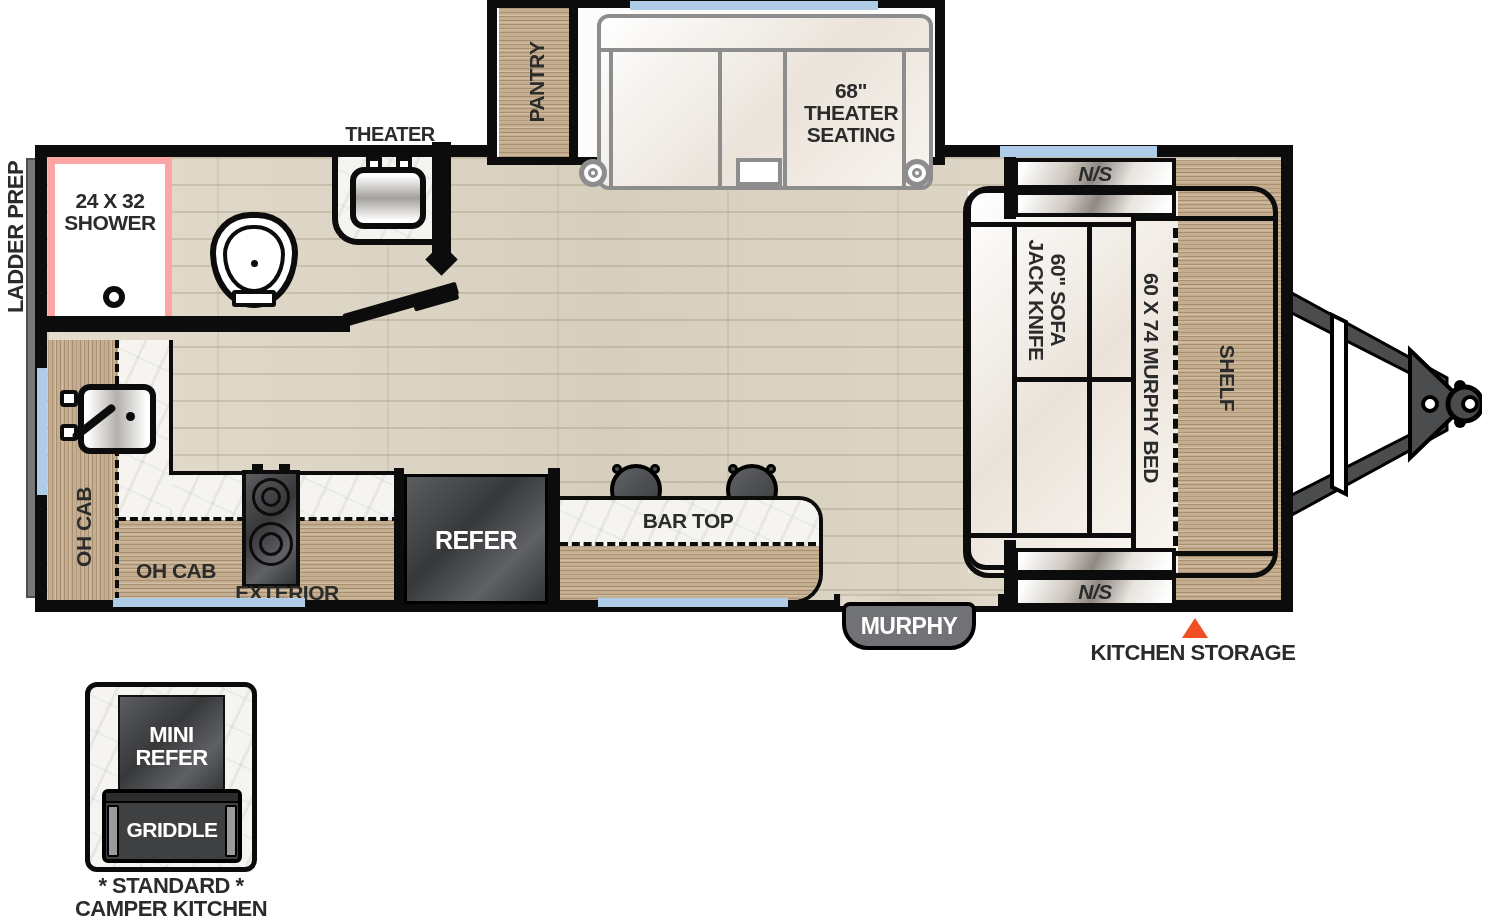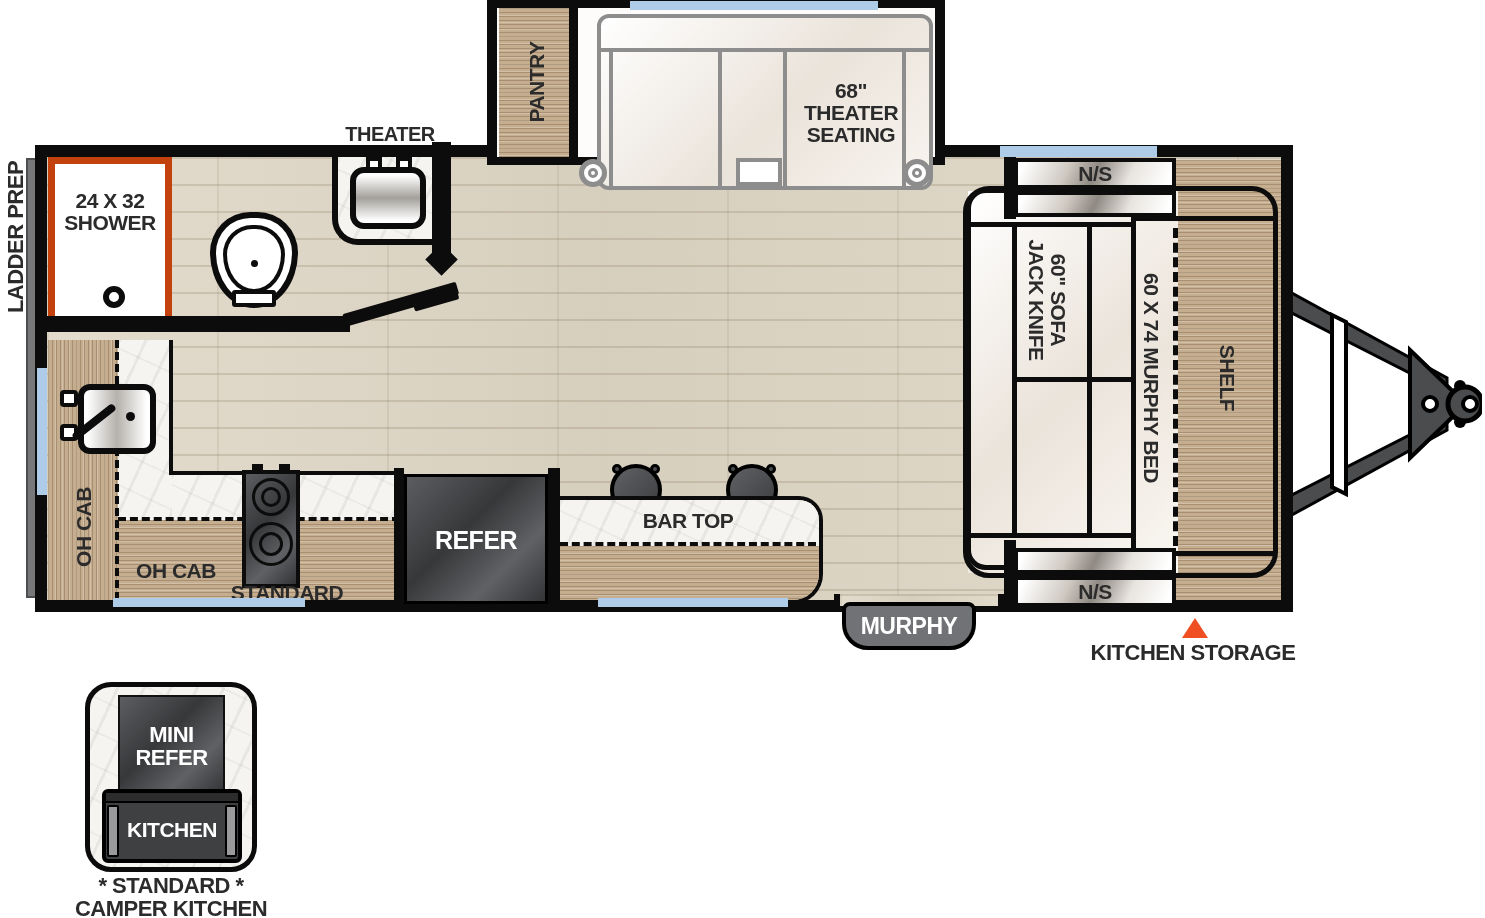--- a/index.html
+++ b/index.html
@@ -39,21 +39,21 @@
   }
   .marble {
     background-color:#f5f4f1;
     background-image:
       repeating-linear-gradient(115deg, rgba(150,150,143,.14) 0 3px, rgba(0,0,0,0) 3px 24px),
       repeating-linear-gradient(25deg, rgba(150,150,143,.10) 0 2px, rgba(0,0,0,0) 2px 31px);
   }
   .dark-app {
     background: linear-gradient(135deg,#5c5d60 0%,#37383a 42%,#606164 72%,#333436 100%);
   }
-  .silver { background: linear-gradient(115deg,#ffffff 4%,#cfc9c2 32%,#8f8983 50%,#e8e4df 72%,#ffffff 96%); }
+  .silver { background: linear-gradient(115deg,#ffffff 4%,#cfc9c2 32%,#8f8983 50%,#e8e4df 72%,#ffffff 96%); font-style: italic; }
   .softwhite { background: linear-gradient(135deg,#ffffff 0%,#eae3da 55%,#f8f4ef 100%); }
   .window { background:#aecbe8; }
   .gray-line { background:#8d8d8d; }
   .blk { background:#0c0c0c; }
 </style>
 </head>
 <body>
 
 <div id="canvas">
 
@@ -96,21 +96,21 @@
   <div class="abs" style="left:579px; top:159px; width:28px; height:28px; border:5px solid #8d8d8d; border-radius:50%; background:#fff;">
     <div class="abs" style="left:4px; top:4px; width:10px; height:10px; border:3px solid #8d8d8d; border-radius:50%;"></div>
   </div>
   <div class="abs" style="left:903px; top:159px; width:28px; height:28px; border:5px solid #8d8d8d; border-radius:50%; background:#fff;">
     <div class="abs" style="left:4px; top:4px; width:10px; height:10px; border:3px solid #8d8d8d; border-radius:50%;"></div>
   </div>
 
   <div class="abs window" style="left:1000px; top:146px; width:157px; height:11px;"></div>
   <div class="abs window" style="left:37px; top:368px; width:10px; height:127px;"></div>
 
-  <div class="abs" style="left:48px; top:157px; width:124px; height:173px; background:#fff; border:7px solid #c2410c;">
+  <div class="abs" style="left:48px; top:157px; width:124px; height:173px; background:#fff; border:7px solid #fca5a5;">
     <div class="abs lbl" style="left:0px; top:26px; width:110px; font-size:21px;">24 X 32
 SHOWER</div>
     <div class="abs" style="left:48px; top:122px; width:22px; height:22px; border:6px solid #0c0c0c; border-radius:50%; background:#fff;"></div>
   </div>
 
   <div class="abs" style="left:210px; top:212px; width:92px; height:102px;">
     <div class="abs" style="left:0px; top:0px; width:88px; height:96px; border:6px solid #0c0c0c; background:#fff; border-radius:46% 46% 50% 50% / 42% 42% 58% 58%;"></div>
     <div class="abs" style="left:13px; top:13px; width:62px; height:68px; border:4px solid #0c0c0c; border-radius:48% 48% 50% 50% / 44% 44% 58% 58%;"></div>
     <div class="abs" style="left:22px; top:78px; width:44px; height:17px; background:#fff; border:4px solid #0c0c0c; border-radius:3px;"></div>
     <div class="abs" style="left:41px; top:48px; width:7px; height:7px; background:#0c0c0c; border-radius:50%;"></div>
@@ -147,21 +147,21 @@
     <div class="abs blk" style="left:6px; top:-10px; width:11px; height:10px;"></div>
     <div class="abs blk" style="left:33px; top:-10px; width:11px; height:10px;"></div>
     <div class="abs" style="left:6px; top:4px; width:38px; height:38px; border:3px solid #0c0c0c; border-radius:50%;"></div>
     <div class="abs" style="left:15px; top:13px; width:20px; height:20px; border:3px solid #0c0c0c; border-radius:50%;"></div>
     <div class="abs" style="left:3px; top:48px; width:44px; height:44px; border:3px solid #0c0c0c; border-radius:50%;"></div>
     <div class="abs" style="left:13px; top:58px; width:24px; height:24px; border:3px solid #0c0c0c; border-radius:50%;"></div>
   </div>
 
   <div class="abs lbl rot270" style="left:31px; top:514px; width:110px; height:26px; font-size:21px;">OH CAB</div>
   <div class="abs lbl" style="left:130px; top:560px; width:92px; height:24px; font-size:21px;">OH CAB</div>
-  <div class="abs lbl" style="left:220px; top:582px; width:134px; height:22px; font-size:21px;">STANDARD</div>
+  <div class="abs lbl" style="left:220px; top:582px; width:134px; height:22px; font-size:21px;">EXTERIOR</div>
 
   <div class="abs blk" style="left:394px; top:468px; width:10px; height:140px;"></div>
   <div class="abs blk" style="left:548px; top:468px; width:12px; height:140px;"></div>
   <div class="abs dark-app" style="left:404px; top:474px; width:144px; height:130px; border:3px solid #000;">
     <div class="abs lbl white" style="left:0px; top:50px; width:138px; font-size:25px;">REFER</div>
   </div>
 
   <div class="abs" style="left:610px; top:464px; width:52px; height:52px; background:linear-gradient(135deg,#606164,#3c3d3f); border:4px solid #000; border-radius:50%;">
     <div class="abs" style="left:-2px; top:-4px; width:10px; height:10px; background:#4b4c4e; border:3px solid #000; border-radius:50%;"></div>
     <div class="abs" style="left:36px; top:-4px; width:10px; height:10px; background:#4b4c4e; border:3px solid #000; border-radius:50%;"></div>
@@ -214,28 +214,28 @@
   <div class="abs floor-tex" style="left:834px; top:594px; width:170px; height:14px; border-left:6px solid #0c0c0c; border-right:6px solid #0c0c0c;"></div>
   <div class="abs blk" style="left:834px; top:606px; width:170px; height:4px;"></div>
 
   <div class="abs" style="left:842px; top:602px; width:134px; height:48px; background:#717275; border:4px solid #000; border-radius:8px 8px 26px 26px;">
     <div class="abs lbl white" style="left:0px; top:8px; width:126px; font-size:23px;">MURPHY</div>
   </div>
 
   <div class="abs" style="left:1182px; top:618px; width:0px; height:0px; border-left:13px solid transparent; border-right:13px solid transparent; border-bottom:20px solid #f04e23;"></div>
   <div class="abs lbl" style="left:1083px; top:641px; width:220px; font-size:22px;">KITCHEN STORAGE</div>
 
-  <div class="abs marble" style="left:85px; top:682px; width:172px; height:190px; border:5px solid #0b0b0b; border-radius:26px;">
+  <div class="abs marble" style="left:85px; top:682px; width:172px; height:190px; border:5px solid #0b0b0b; border-radius:12px;">
     <div class="abs dark-app" style="left:28px; top:8px; width:107px; height:100px; border:2px solid #111;">
       <div class="abs lbl white" style="left:0px; top:26px; width:103px; font-size:22px;">MINI
 REFER</div>
     </div>
     <div class="abs" style="left:12px; top:102px; width:140px; height:74px; background:#3f4042; border:4px solid #000; border-radius:6px;">
       <div class="abs" style="left:0px; top:0px; width:132px; height:10px; background:#2c2c2d; border-bottom:2px solid #000;"></div>
       <div class="abs" style="left:1px; top:12px; width:12px; height:52px; background:#9a9a9c; border:2px solid #000; border-radius:2px;"></div>
       <div class="abs" style="left:119px; top:12px; width:12px; height:52px; background:#9a9a9c; border:2px solid #000; border-radius:2px;"></div>
-      <div class="abs lbl white" style="left:14px; top:26px; width:104px; font-size:21px;">KITCHEN</div>
+      <div class="abs lbl white" style="left:14px; top:26px; width:104px; font-size:21px;">GRIDDLE</div>
     </div>
   </div>
   <div class="abs lbl" style="left:58px; top:874px; width:226px; font-size:22px;">* STANDARD *
 CAMPER KITCHEN</div>
 
 </div>
 
 </body></html>

